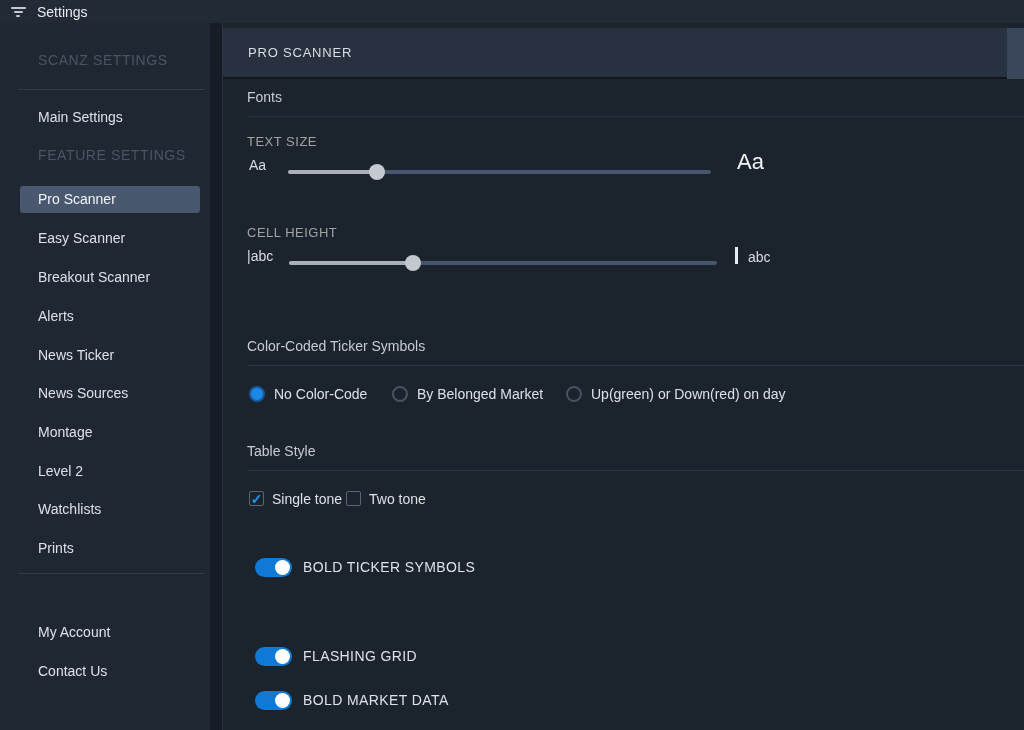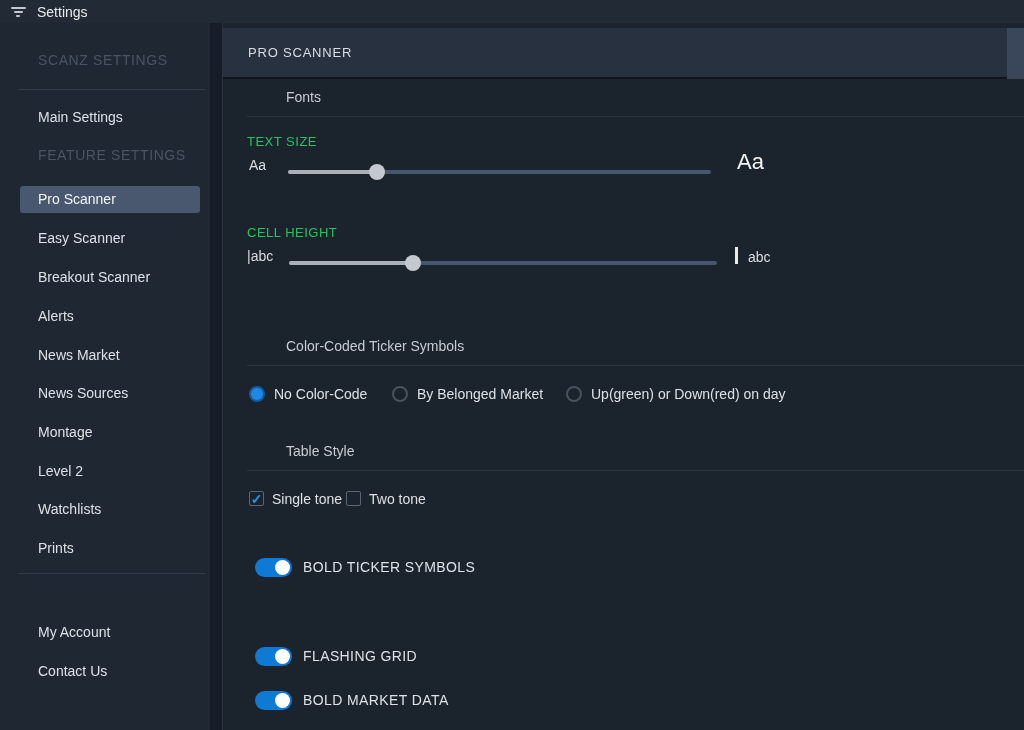--- a/index.html
+++ b/index.html
@@ -28,23 +28,23 @@
   .side-divider { position:absolute; left:18px; width:187px; height:1px; background:#323c49; }
 
   
   .panel { position:absolute; left:222px; top:23px; width:802px; height:707px; background:#1b232d;
            border-left:1px solid #2b3542; }
   .panel-header { position:absolute; left:0; right:0; top:5px; height:51px; background:#28313f;
                   border-bottom:2px solid #11161d; display:flex; align-items:center; }
   .panel-header-title { margin-left:25px; font-size:13px; letter-spacing:0.8px; color:#d9dee4; }
   .scroll-thumb { position:absolute; right:0; top:5px; width:17px; height:51px; background:#3a4659; }
 
-  .section-title { position:absolute; left:24px; font-size:14px; color:#c6ccd3;margin-left:39px; }
+  .section-title { position:absolute; left:24px; font-size:14px; color:#c6ccd3; }
   .divider { position:absolute; left:24px; right:0; height:1px; background:#2b3441; }
-  .field-label { position:absolute; left:24px; font-size:13px; letter-spacing:0.5px; color:#22c55e; }
+  .field-label { position:absolute; left:24px; font-size:13px; letter-spacing:0.5px; color:#a3a3a3; }
 
   
   .slider { position:absolute; height:16px; cursor:pointer; }
   .slider .track { position:absolute; left:0; right:0; top:6px; height:4px; background:#46566e; border-radius:2px; }
   .slider .fill { position:absolute; left:0; top:0; height:4px; width:var(--p,20%); background:#a9b0b8; border-radius:2px; }
   .slider .thumb { position:absolute; top:-6px; left:var(--p,20%); width:16px; height:16px; margin-left:-8px;
                    background:#c4c9cf; border-radius:50%; }
   .mini-label { position:absolute; font-size:14px; color:#d9dde2; }
   .aa-big { position:absolute; font-size:22px; color:#f1f3f5; }
   .vbar { position:absolute; width:3px; height:17px; background:#e9ecef; }
@@ -87,21 +87,21 @@
   <div class="sidebar">
     <div class="side-header" style="top:29px">SCANZ SETTINGS</div>
     <div class="side-divider" style="top:66px"></div>
     <div class="side-item" style="top:85px">Main Settings</div>
     <div class="side-header" style="top:124px">FEATURE SETTINGS</div>
 
     <div class="side-item selected-block" style="top:163px">Pro Scanner</div>
     <div class="side-item" style="top:206px">Easy Scanner</div>
     <div class="side-item" style="top:245px">Breakout Scanner</div>
     <div class="side-item" style="top:284px">Alerts</div>
-    <div class="side-item" style="top:323px">News Market</div>
+    <div class="side-item" style="top:323px">News Ticker</div>
     <div class="side-item" style="top:361px">News Sources</div>
     <div class="side-item" style="top:400px">Montage</div>
     <div class="side-item" style="top:439px">Level 2</div>
     <div class="side-item" style="top:477px">Watchlists</div>
     <div class="side-item" style="top:516px">Prints</div>
 
     <div class="side-divider" style="top:550px"></div>
     <div class="side-item" style="top:600px">My Account</div>
     <div class="side-item" style="top:639px">Contact Us</div>
   </div>

